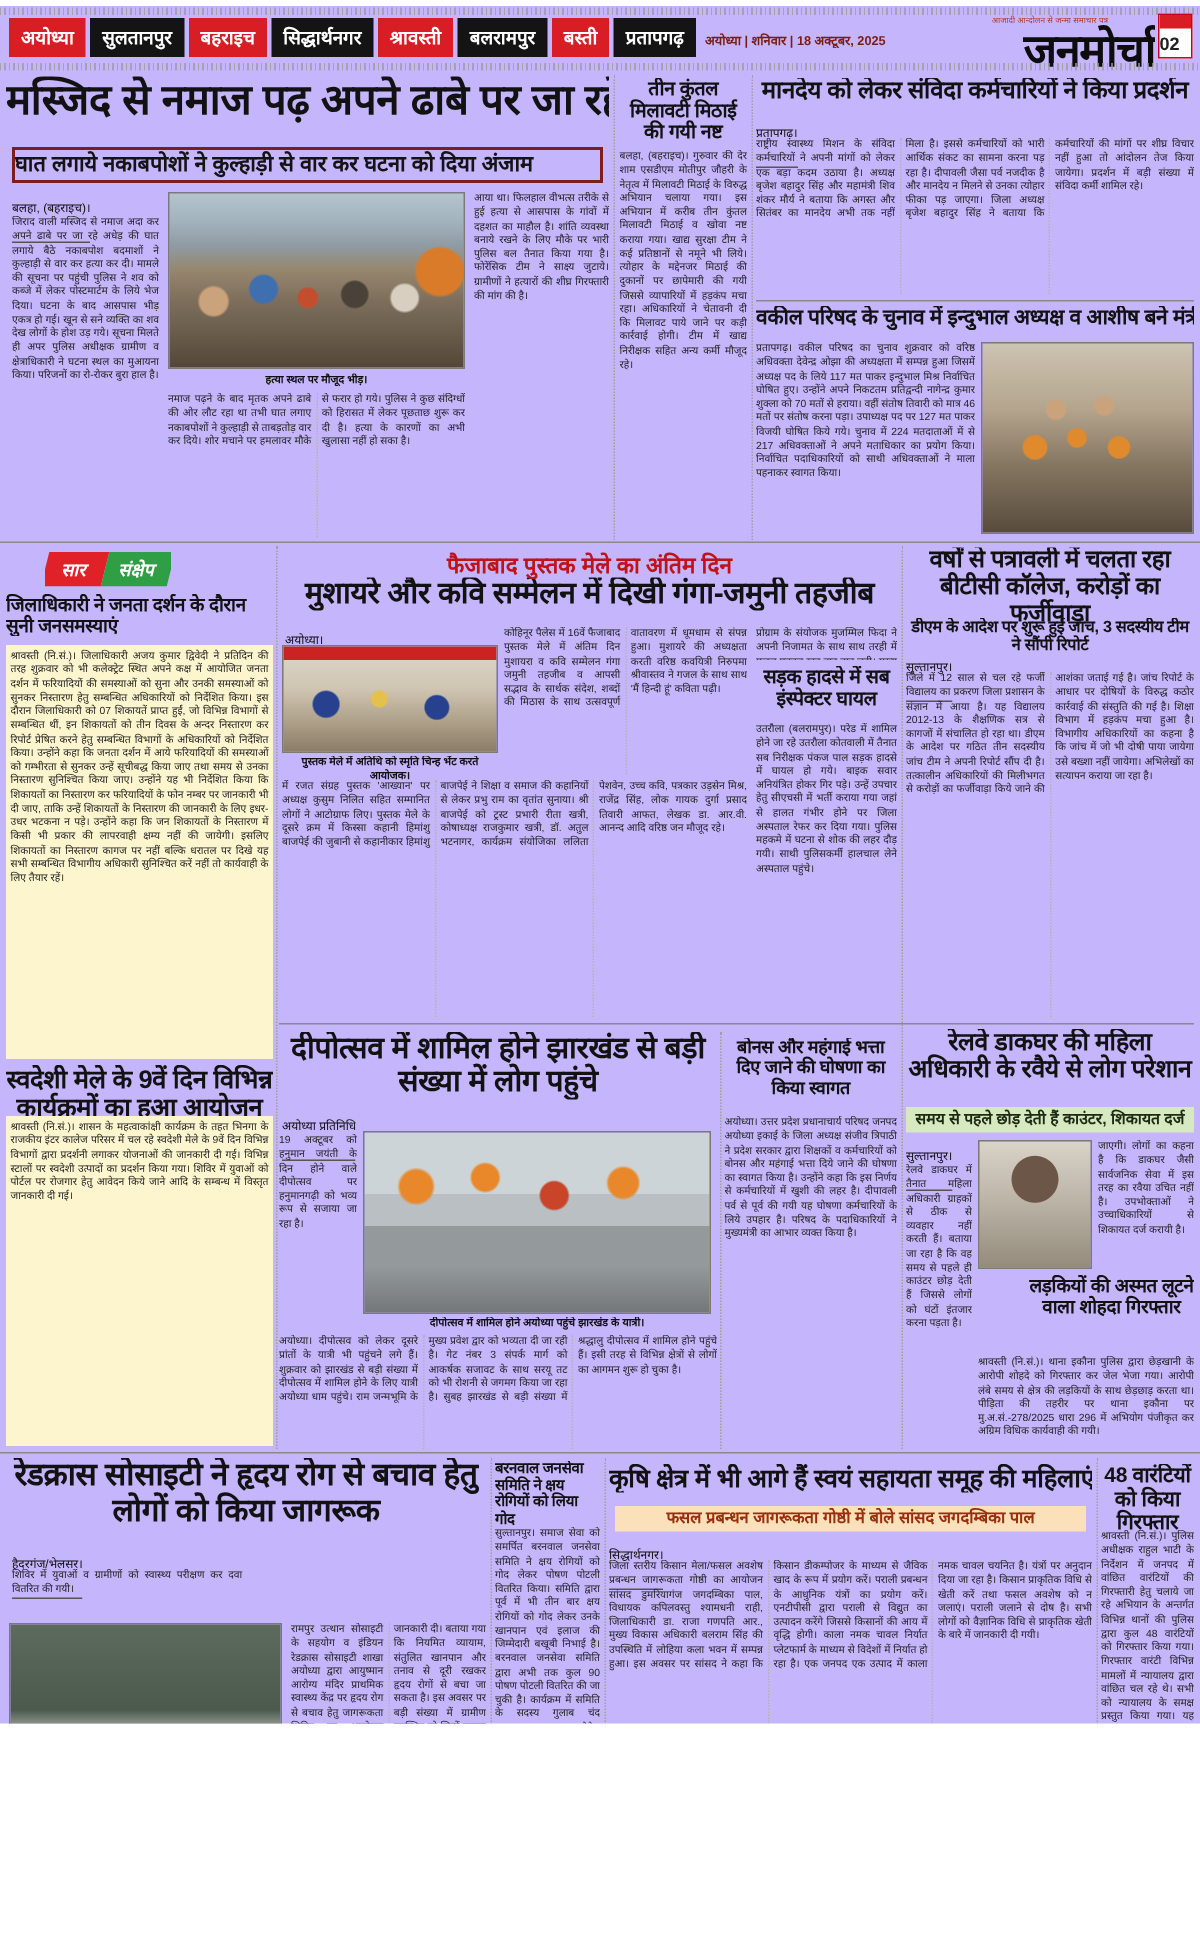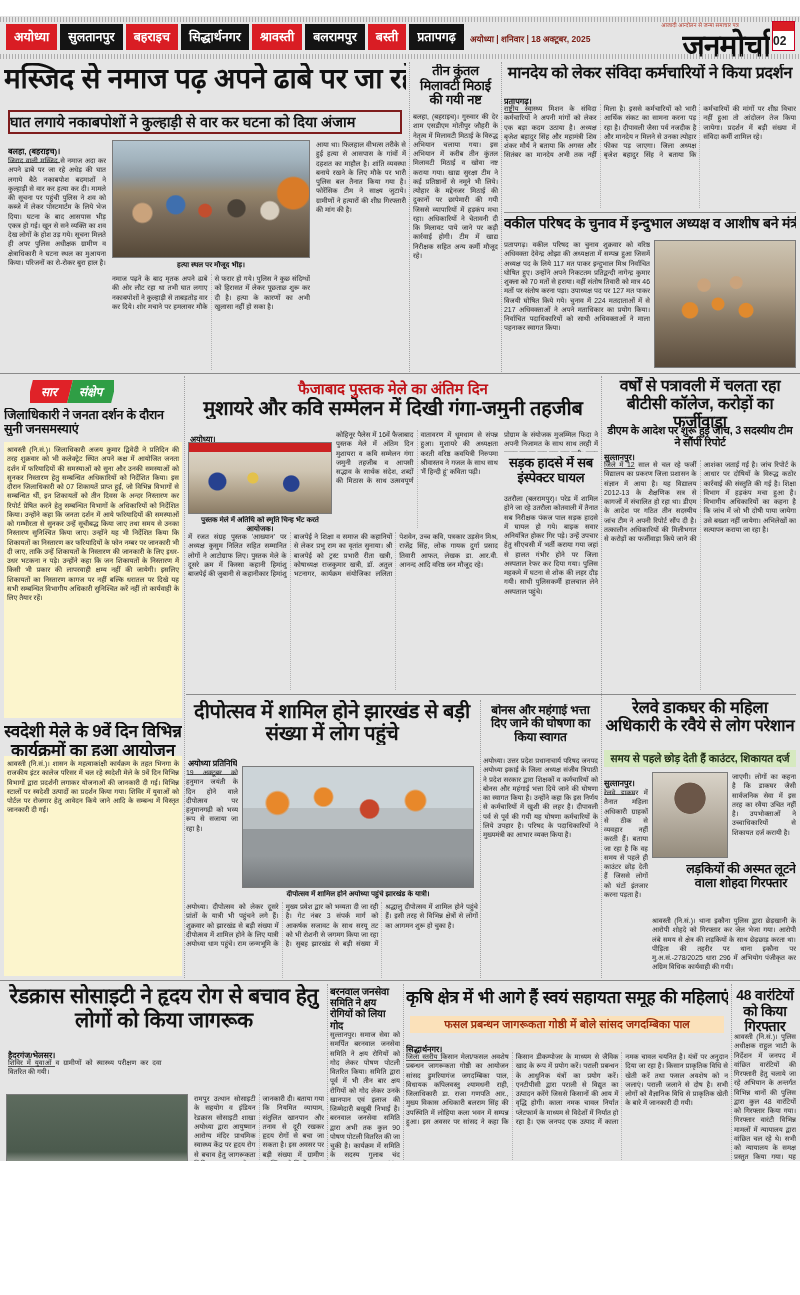--- a/index.html
+++ b/index.html
@@ -1,25 +1,25 @@
 <!DOCTYPE html>
 <html><head>
 <meta charset="utf-8">
 <style>
 *{margin:0;padding:0;box-sizing:border-box}
 html,body{width:800px;height:1295px}
 body{position:relative;background:#ffffff;font-family:"Liberation Sans","DejaVu Sans",sans-serif}
-.page{position:absolute;left:0;top:16px;width:800px;height:1145px;background:#e5e5e5;overflow:hidden}
+.page{position:absolute;left:0;top:4px;width:800px;height:1145px;background:#c4b5fd;overflow:hidden}
 .abs{position:absolute;overflow:hidden}
 .hl{font-weight:700;color:#121212;line-height:1.12;text-align:center;letter-spacing:-.2px}
 .nw{white-space:nowrap}
 .bd{font-size:6.9px;line-height:1.34;color:#242424;text-align:justify}
 .c2{column-count:2;column-gap:7px;column-rule:1px dotted #b3b3b3}
 .c3{column-count:3;column-gap:7px;column-rule:1px dotted #b3b3b3}
-.dl{font-size:8px;font-weight:700;color:#101010;border-bottom:1px solid #555;display:inline-block;padding-bottom:6px}
+.dl{font-size:8px;font-weight:400;color:#101010;border-bottom:1px solid #555;display:inline-block;padding-bottom:18px}
 .cap{font-size:7.2px;font-weight:700;text-align:center;color:#111;line-height:1.2}
 .photo{border:1px solid #7a7a7a}
 .vsep{border-left:1px dotted #a0a0a0;width:0;position:absolute}
 .hrule{background:#8a8a8a;height:1px;position:absolute}
 .tabs{display:flex;gap:3px}
 .tab{color:#fff;font-weight:700;font-size:12.5px;line-height:26px;padding:0 8px;white-space:nowrap}
 .tab.red{background:#d91d24}
 .tab.blk{background:#141414}
 .stripe{background:repeating-linear-gradient(90deg,#9a9a9a 0 1px,transparent 1px 3px);height:5px;opacity:.75}
 .kicker{font-weight:700;color:#c01318;text-align:center}

